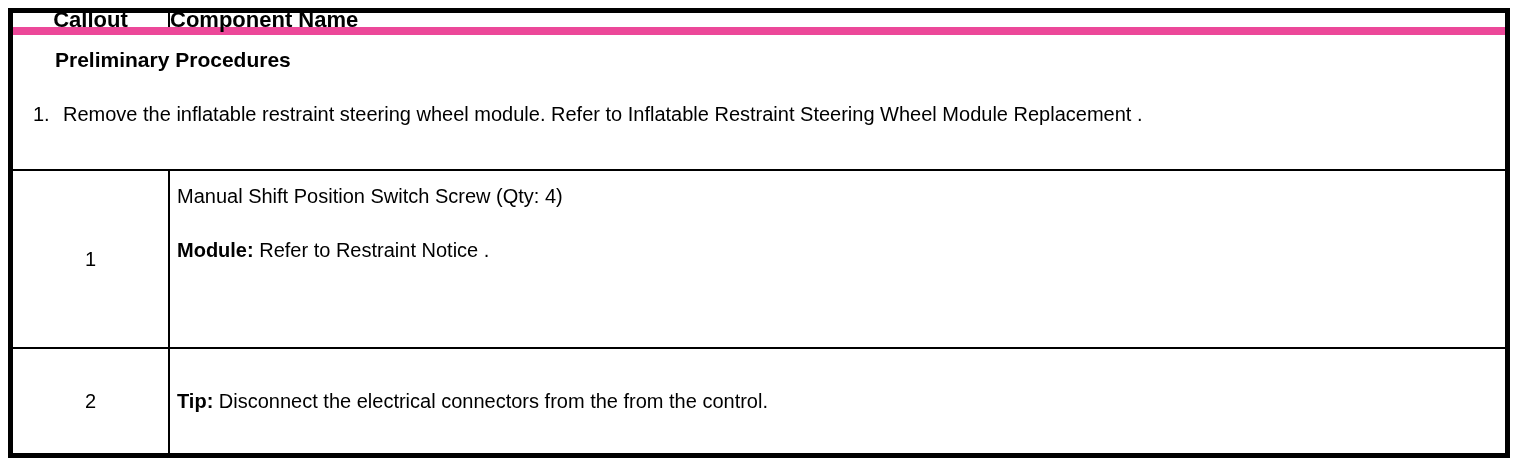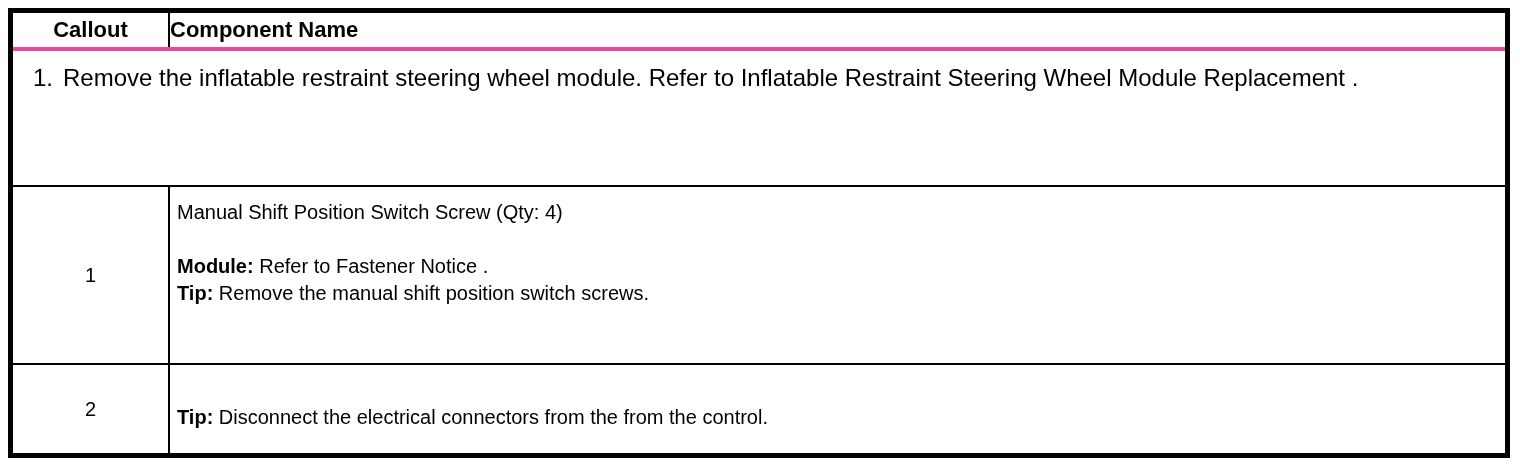--- a/index.html
+++ b/index.html
@@ -19,23 +19,23 @@
     height: 450px;
     box-sizing: border-box;
     border: 5px solid #000000;
     background: #ffffff;
     display: flex;
     flex-direction: column;
   }
   
   .header-row {
     flex: none;
-    height: 38px;
+    height: 22px;
     box-sizing: border-box;
-    border-bottom: 4px solid #ec4899;
+    border-bottom: 8px solid #ec4899;
     display: flex;
   }
   .callout-col {
     flex: none;
     width: 157px;
     box-sizing: border-box;
     border-right: 2px solid #000000;
     display: flex;
     align-items: center;
     justify-content: center;
@@ -60,21 +60,22 @@
     padding: 11px 10px 0 20px;
   }
   .prelim-title {
     font-size: 21px;
     font-weight: bold;
     line-height: 27px;
     margin-left: 22px;
     white-space: nowrap;
   }
   .prelim-steps {
-    font-size: 24px;
+    margin-top: 25px;
+    font-size: 20px;
     line-height: 32px;
   }
   .step-line {
     white-space: nowrap;
   }
   .step-num {
     display: inline-block;
     width: 30px;
   }
   
@@ -124,41 +125,38 @@
   <div class="header-row">
     <div class="callout-col">
       <span class="header-label">Callout</span>
     </div>
     <div class="component-col">
       <span class="header-label">Component Name</span>
     </div>
   </div>
 
   <div class="prelim-row">
+    <div class="prelim-title">Preliminary Procedures</div>
     <div class="prelim-steps">
       <div class="step-line">
         <span class="step-num">1.</span><span>Remove the inflatable restraint steering wheel module. Refer to Inflatable Restraint Steering Wheel Module Replacement .</span>
       </div>
     </div>
   </div>
 
   <div class="data-row row-1">
     <div class="callout-cell">
       <span>1</span>
     </div>
     <div class="content-cell">
       <div class="content-line">Manual Shift Position Switch Screw (Qty: 4)</div>
       <div class="spacer"></div>
       <div class="content-line">
         <span class="bold">Module:</span>
-        <span>Refer to Fastener Notice .</span>
-      </div>
-      <div class="content-line">
-        <span class="bold">Tip:</span>
-        <span>Remove the manual shift position switch screws.</span>
+        <span>Refer to Restraint Notice .</span>
       </div>
       <div class="spacer"></div>
     </div>
   </div>
 
   <div class="data-row row-2">
     <div class="callout-cell">
       <span>2</span>
     </div>
     <div class="content-cell">

